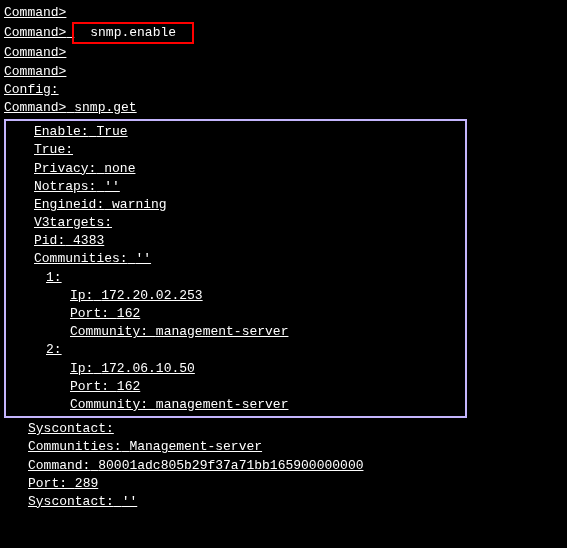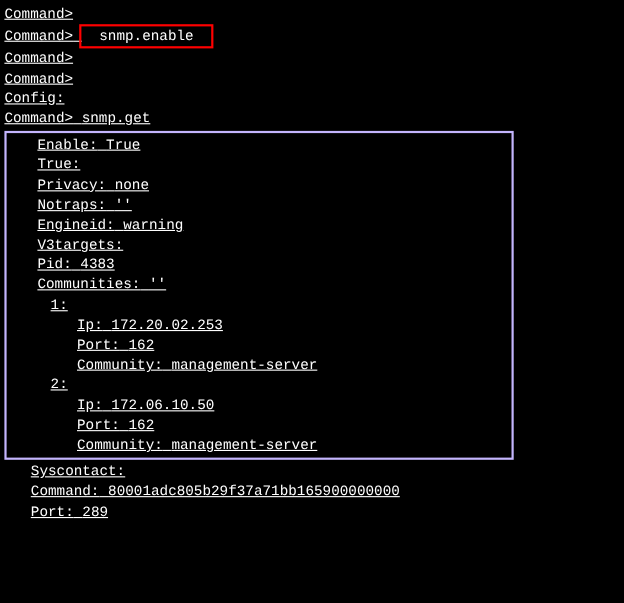--- a/index.html
+++ b/index.html
@@ -62,18 +62,20 @@
     <div class="line indent3"><span>Ip:</span> <span>172.20.02.253</span></div>
     <div class="line indent3"><span>Port:</span> <span>162</span></div>
     <div class="line indent3"><span>Community:</span> <span>management-server</span></div>
     <div class="line indent2"><span>2:</span></div>
     <div class="line indent3"><span>Ip:</span> <span>172.06.10.50</span></div>
     <div class="line indent3"><span>Port:</span> <span>162</span></div>
     <div class="line indent3"><span>Community:</span> <span>management-server</span></div>
   </div>
 
   <div class="line indent1"><span>Syscontact:</span></div>
+  <div class="line indent1"><span>Communities:</span> <span>Management-server</span></div>
   <div class="line indent1"><span>Command:</span> <span>80001adc805b29f37a71bb165900000000</span></div>
   <div class="line indent1"><span>Port:</span> <span>289</span></div>
+  <div class="line indent1"><span>Syscontact:</span> <span>''</span></div>
 
   <div class="spacer"></div>
 
 </div>
 
 </body></html>

